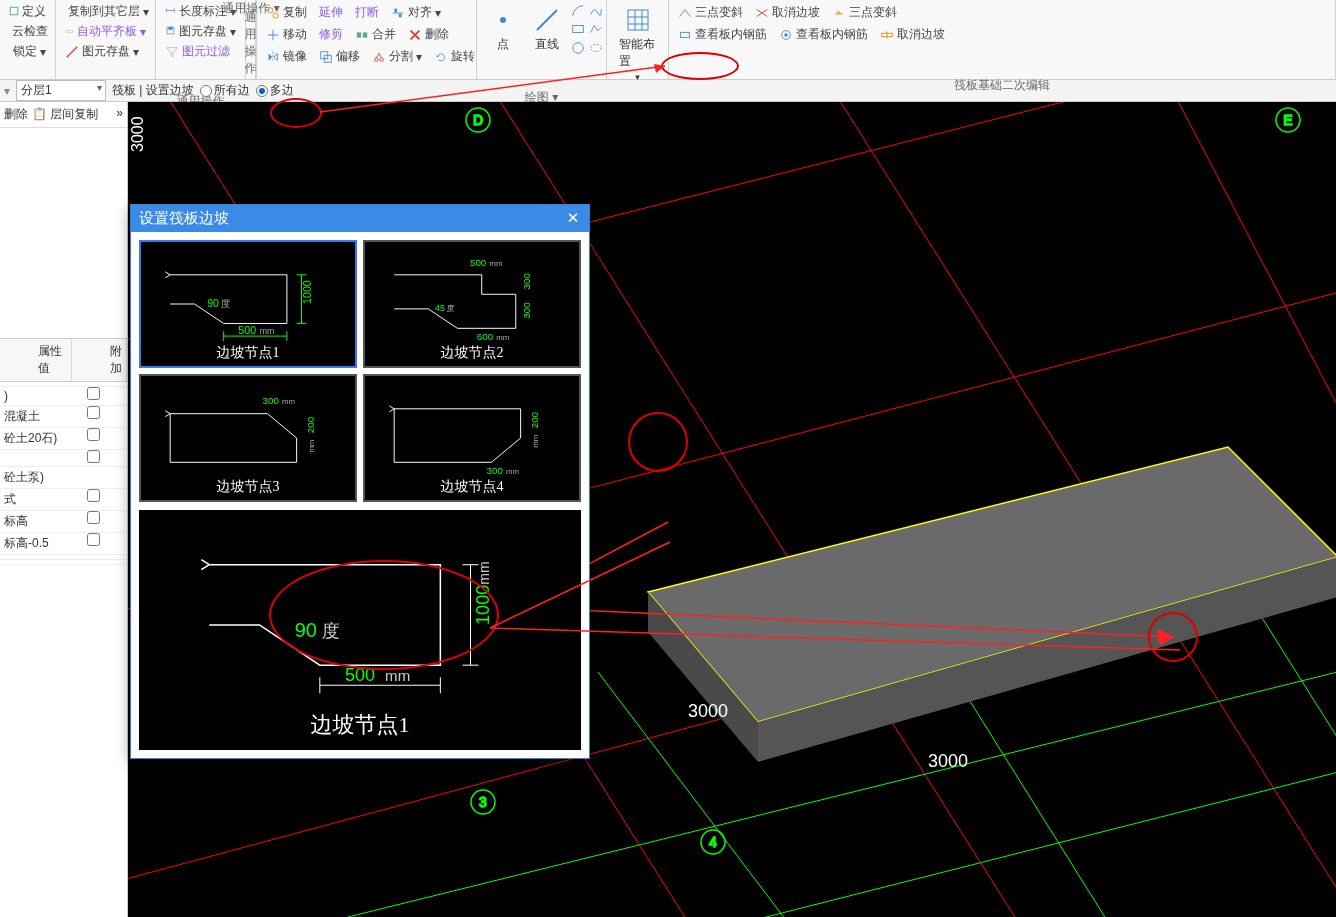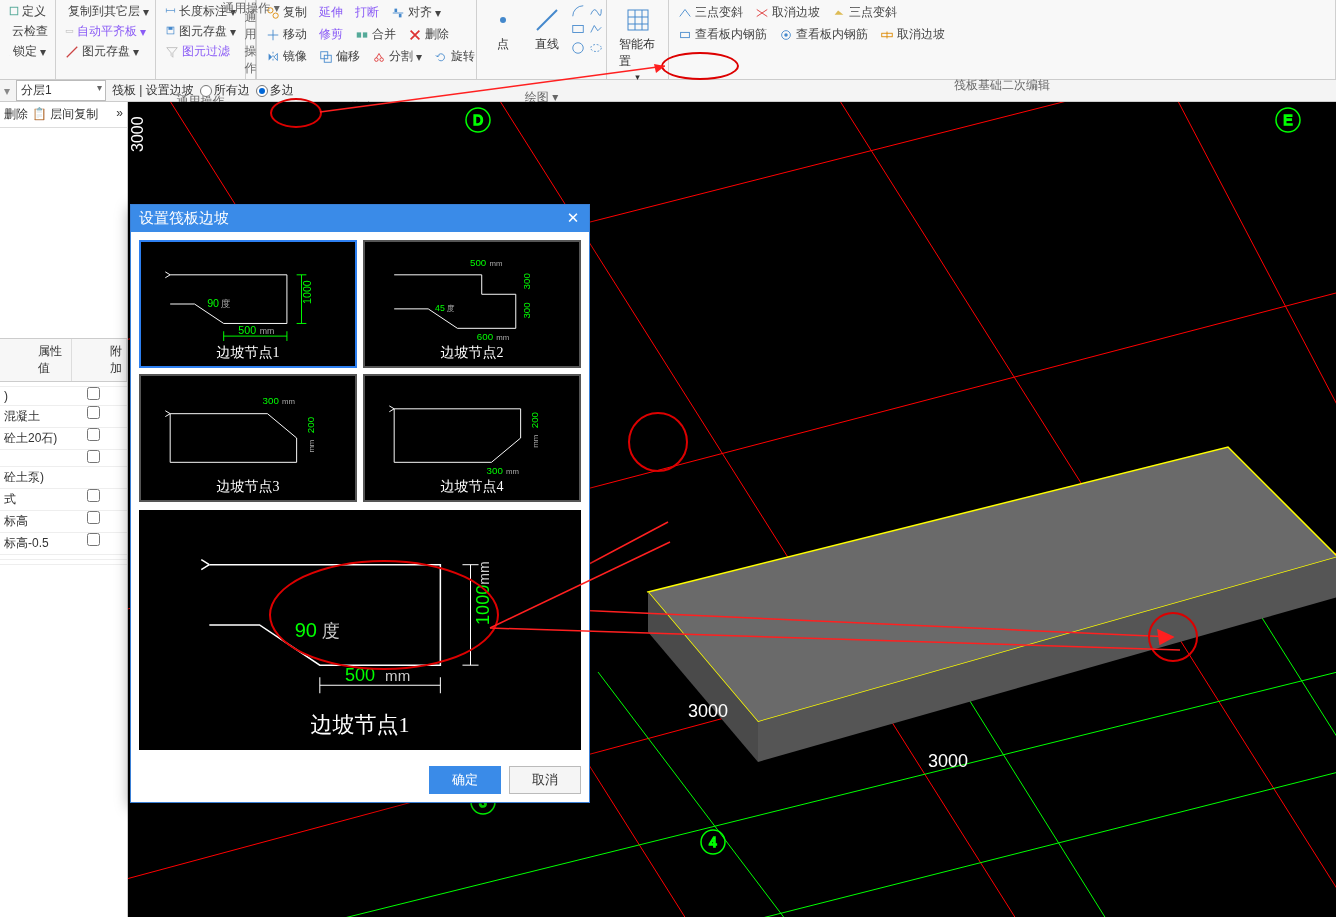--- a/index.html
+++ b/index.html
@@ -525,22 +525,18 @@
           <line x1="300" y1="152" x2="300" y2="168"></line>
         </g>
       <text x="205" y="156" fill="#0f0" font-size="18">500</text>
       <text x="245" y="156" fill="#ccc" font-size="15">mm</text>
       <text x="155" y="112" fill="#0f0" font-size="20">90</text>
       <text x="182" y="112" fill="#ccc" font-size="18">度</text>
     </svg>
     <div class="circle-mark" style="left:130px;top:50px;width:230px;height:110px;border-width:2px"></div>
     <div class="preview-label">边坡节点1</div>
   </div>
-  <div class="dlg-btns">
-    <div class="btn primary"><span>确定</span></div>
-    <div class="btn"><span>取消</span></div>
-  </div>
 </div>
 
 <svg style="position:absolute;left:0;top:0;pointer-events:none" width="1336" height="917">
   <line x1="490" y1="628" x2="1180" y2="650" stroke="#ff2020" stroke-width="1.5"></line>
   <line x1="490" y1="628" x2="670" y2="542" stroke="#ff2020" stroke-width="1.5"></line>
 </svg>
 
 </body></html>

